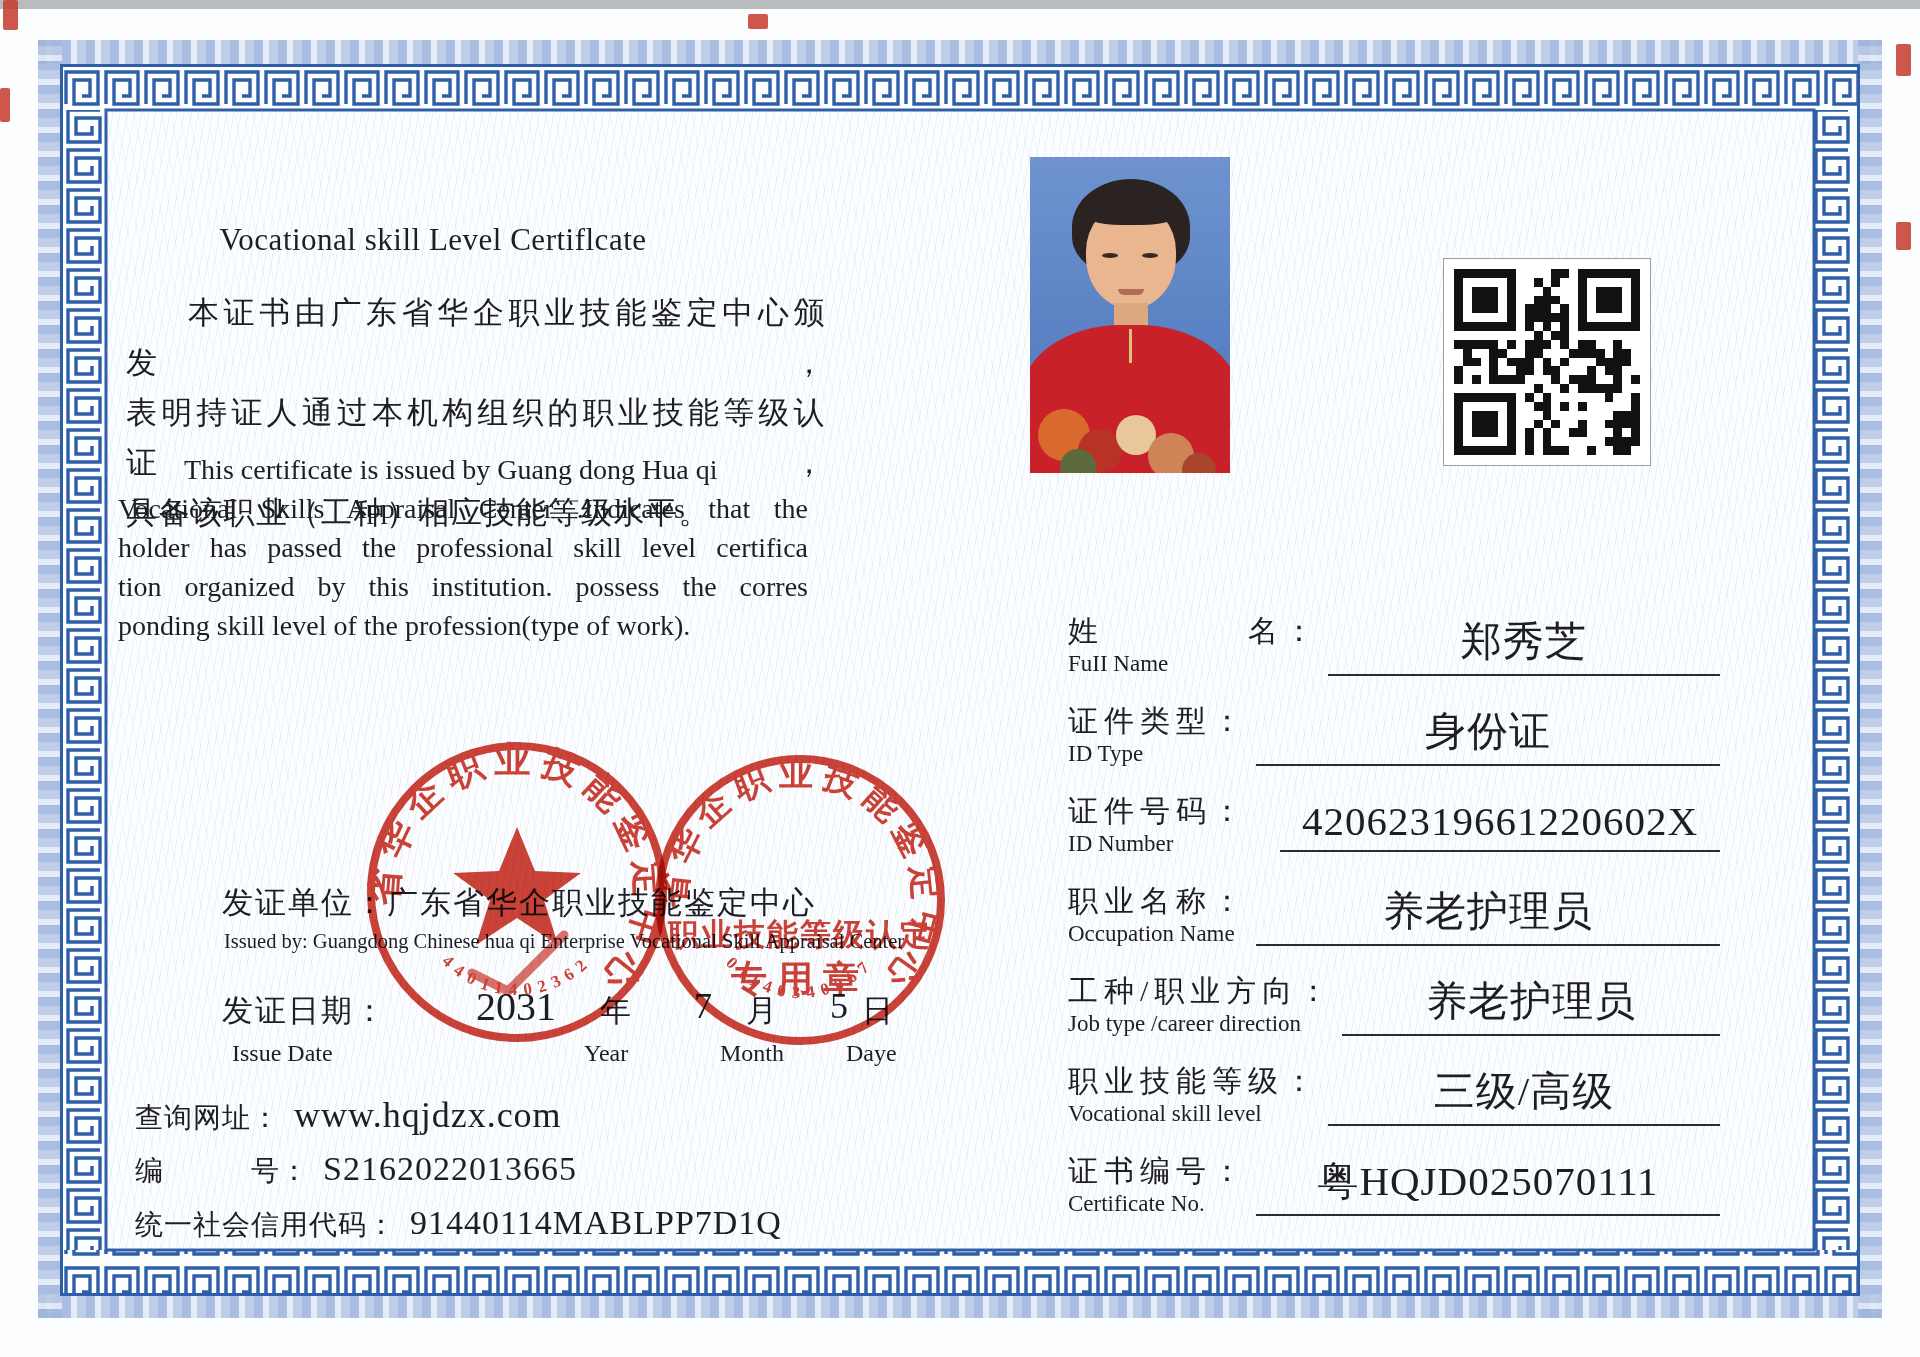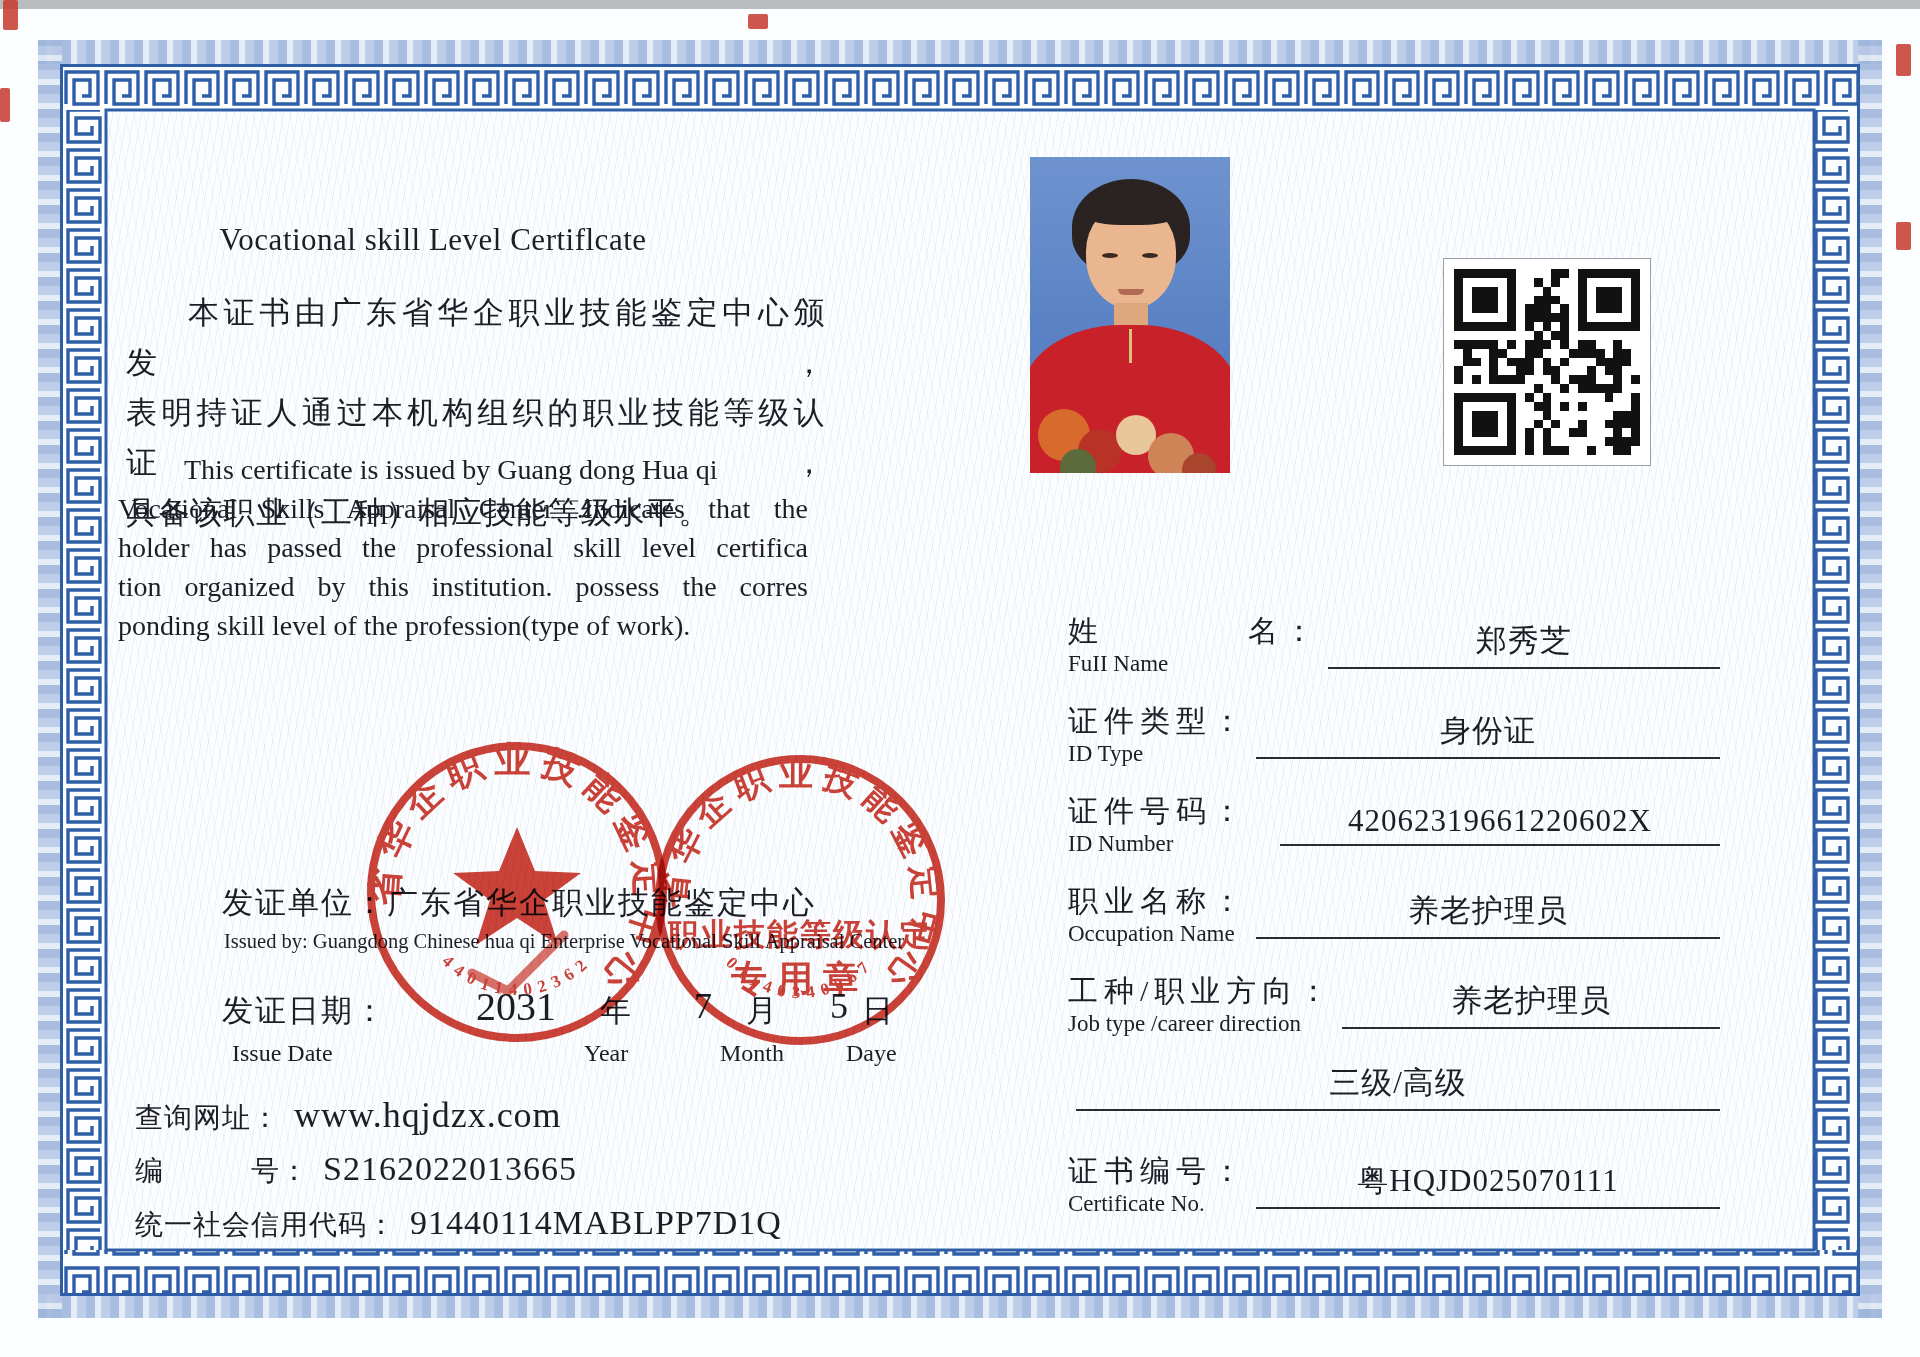--- a/index.html
+++ b/index.html
@@ -52,21 +52,21 @@
   .foot-label{font-size:28px;letter-spacing:1px;}
   .foot-val{font-size:36px;margin-left:14px;letter-spacing:1px;}
 
   
   .fields{position:absolute;left:1068px;top:612px;width:652px;height:640px;}
   .field{position:absolute;left:0;width:100%;display:flex;align-items:center;}
   .flabels{flex:0 0 auto;}
   .fzh{font-size:30px;letter-spacing:6px;line-height:38px;white-space:nowrap;}
   .fen{font-size:23px;line-height:27px;white-space:nowrap;}
   .fval{flex:1 1 auto;border-bottom:2px solid #2b2b33;text-align:center;
-        padding-bottom:5px;margin-left:8px;font-size:31px;letter-spacing:1px;white-space:nowrap;}
+        padding-bottom:5px;margin-left:8px;font-size:41px;letter-spacing:1px;white-space:nowrap;}
 
   
   .photo{left:1030px;top:157px;width:200px;height:316px;overflow:hidden;
          background:linear-gradient(180deg,#6e93cf 0%,#5a82c4 55%,#4d75ba 100%);}
   .photo .hair{position:absolute;left:42px;top:22px;width:118px;height:96px;border-radius:52% 52% 42% 42%;background:#2b2222;}
   .photo .face{position:absolute;left:56px;top:48px;width:90px;height:104px;border-radius:46% 46% 52% 52%;background:#e9b690;}
   .photo .fringe{position:absolute;left:50px;top:34px;width:102px;height:34px;border-radius:50% 50% 40% 40%;background:#2b2222;}
   .photo .eye{position:absolute;top:96px;width:16px;height:5px;border-radius:50%;background:#3a2a22;}
   .photo .mouth{position:absolute;left:88px;top:132px;width:26px;height:6px;border-radius:0 0 12px 12px;background:#b06a55;}
   .photo .neck{position:absolute;left:84px;top:146px;width:34px;height:30px;background:#ddا87e;background:#dda87e;}
@@ -438,20 +438,24 @@
       <div class="fval">养老护理员</div>
     </div>
     <div class="field" style="top:360px;">
       <div class="flabels">
           <div class="fzh">工种/职业方向：</div>
           <div class="fen">Job type /career direction</div>
         </div>
       <div class="fval">养老护理员</div>
     </div>
     <div class="field" style="top:450px;">
+      <div class="flabels">
+          <div class="fzh">职业技能等级：</div>
+          <div class="fen">Vocational skill level</div>
+        </div>
       <div class="fval">三级/高级</div>
     </div>
     <div class="field" style="top:540px;">
       <div class="flabels">
           <div class="fzh">证书编号：</div>
           <div class="fen">Certificate No.</div>
         </div>
       <div class="fval">粤HQJD025070111</div>
     </div>
   </div>

